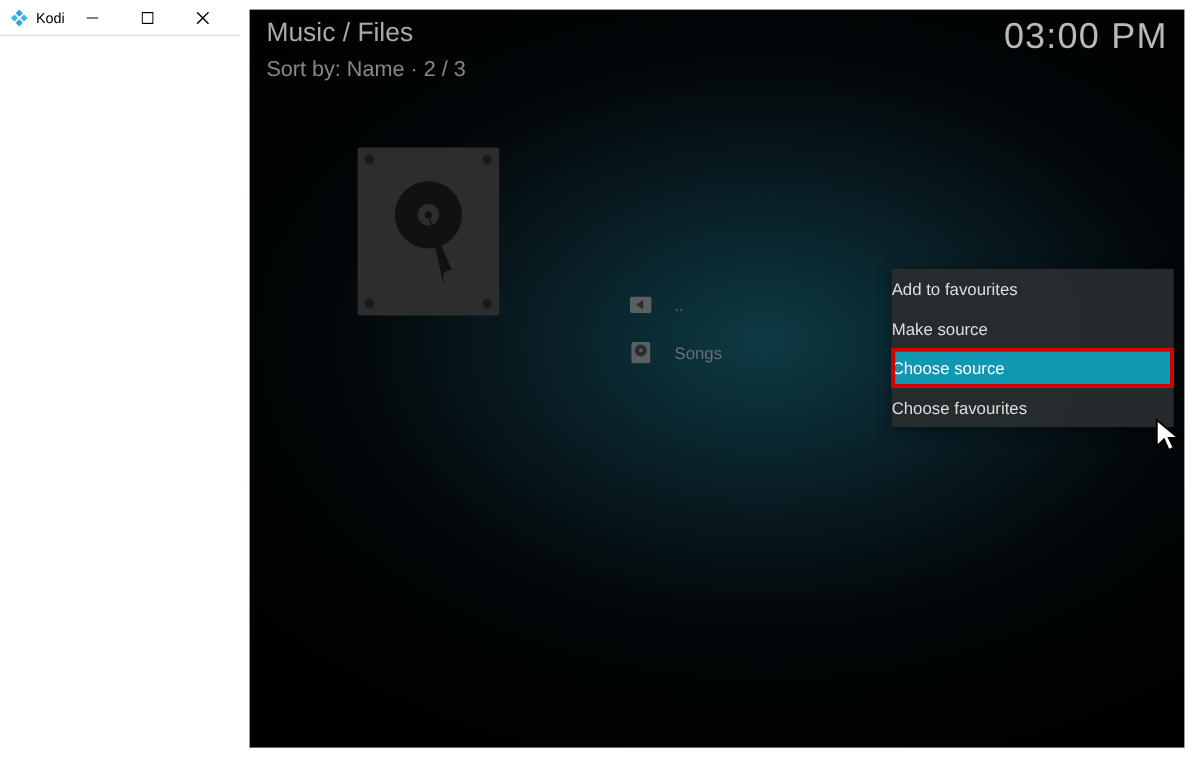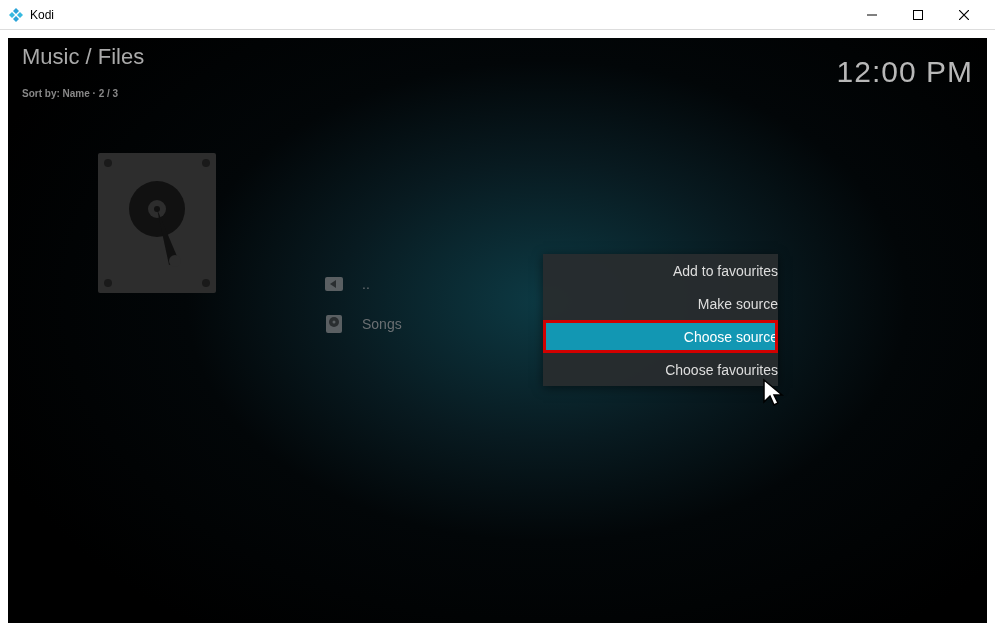--- a/index.html
+++ b/index.html
@@ -7,21 +7,20 @@
       font-family: "Segoe UI", Arial, sans-serif;
       background: #fff;
       width: 995px;
       height: 631px;
       overflow: hidden;
     }
     .window {
       width: 100%;
       height: 100%;
       display: flex;
-      flex-direction: column;
     }
     .titlebar {
       height: 30px;
       background: #fff;
       border-bottom: 1px solid #ddd;
       display: flex;
       align-items: center;
       padding: 0 8px;
       font-size: 12px;
       color: #000;
@@ -60,34 +59,33 @@
       color: #ccc;
       overflow: hidden;
     }
     .header {
       position: absolute;
       top: 6px;
       left: 14px;
       right: 14px;
       display: flex;
       justify-content: space-between;
-      align-items: center;
+      align-items: flex-start;
       pointer-events: none;
     }
     .header-left { }
     .breadcrumb {
       font-size: 22px;
       font-weight: 300;
       color: #aaa;
     }
     .sortline {
-      font-size: 10px;
+      font-size: 18px;
       color: #888;
-      margin-top: 18px;
-      font-weight: bold;
+      margin-top: 7px;
     }
     .clock {
       font-size: 30px;
       font-weight: 100;
       color: #b8b8b8;
       letter-spacing: 1px;
     }
     .thumb {
       position: absolute;
       left: 90px;
@@ -131,21 +129,21 @@
       left: 535px;
       top: 216px;
       width: 235px;
       background: rgba(40,44,46,0.95);
       box-shadow: 0 2px 10px rgba(0,0,0,0.5);
     }
     .cm-item {
       height: 33px;
       display: flex;
       align-items: center;
-      justify-content: flex-end;
+      justify-content: flex-start;
       color: #dedede;
       font-size: 14px;
       cursor: pointer;
     }
     .cm-item.selected {
       background: #1297b3;
       color: #fff;
       outline: 3px solid #d20000;
       outline-offset: -3px;
     }
@@ -190,21 +188,21 @@
   </div>
 
   <div class="content-frame">
     <div class="kodi-app">
 
       <div class="header">
         <div class="header-left">
           <div class="breadcrumb">Music / Files</div>
           <div class="sortline">Sort by: Name  ·  2 / 3</div>
         </div>
-        <div class="clock">12:00 PM</div>
+        <div class="clock">03:00 PM</div>
       </div>
 
       <div class="thumb">
         <span class="thumb-corner tl"></span>
           <span class="thumb-corner tr"></span>
         <span class="thumb-corner bl"></span>
           <span class="thumb-corner br"></span>
         <svg width="80" height="100" viewBox="0 0 80 100">
           <circle cx="40" cy="36" r="28" fill="#111"></circle>
           <circle cx="40" cy="36" r="9" fill="#2d2d2d"></circle>

